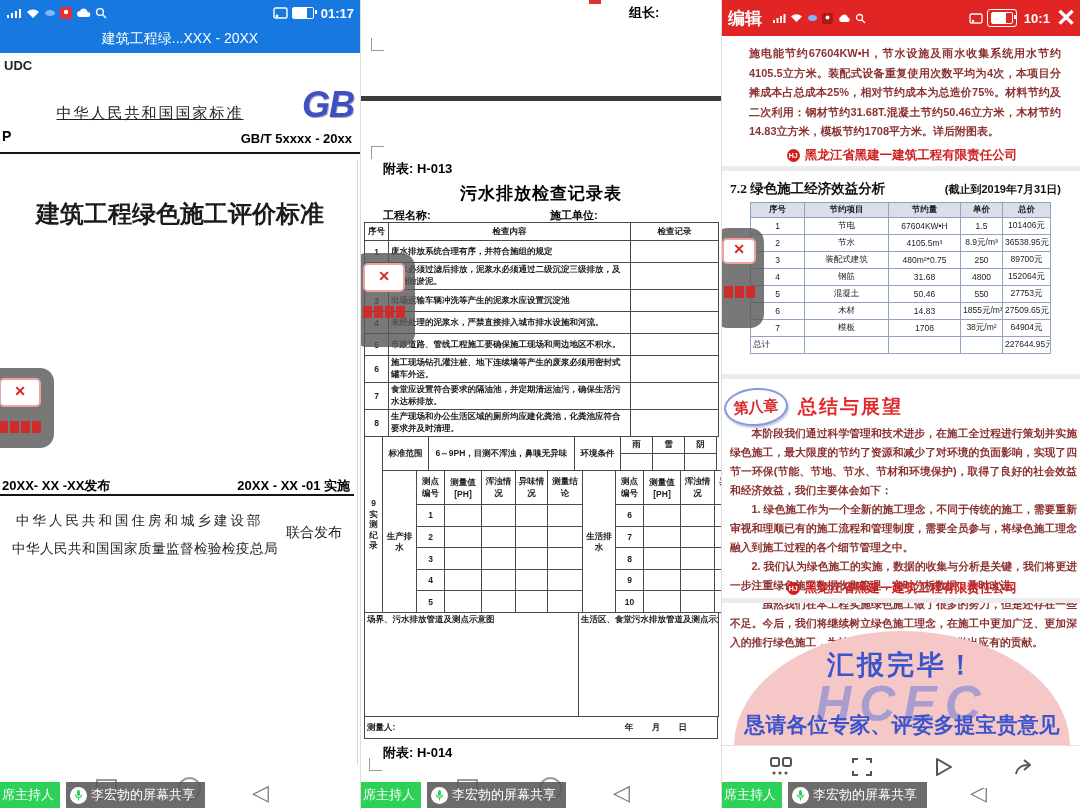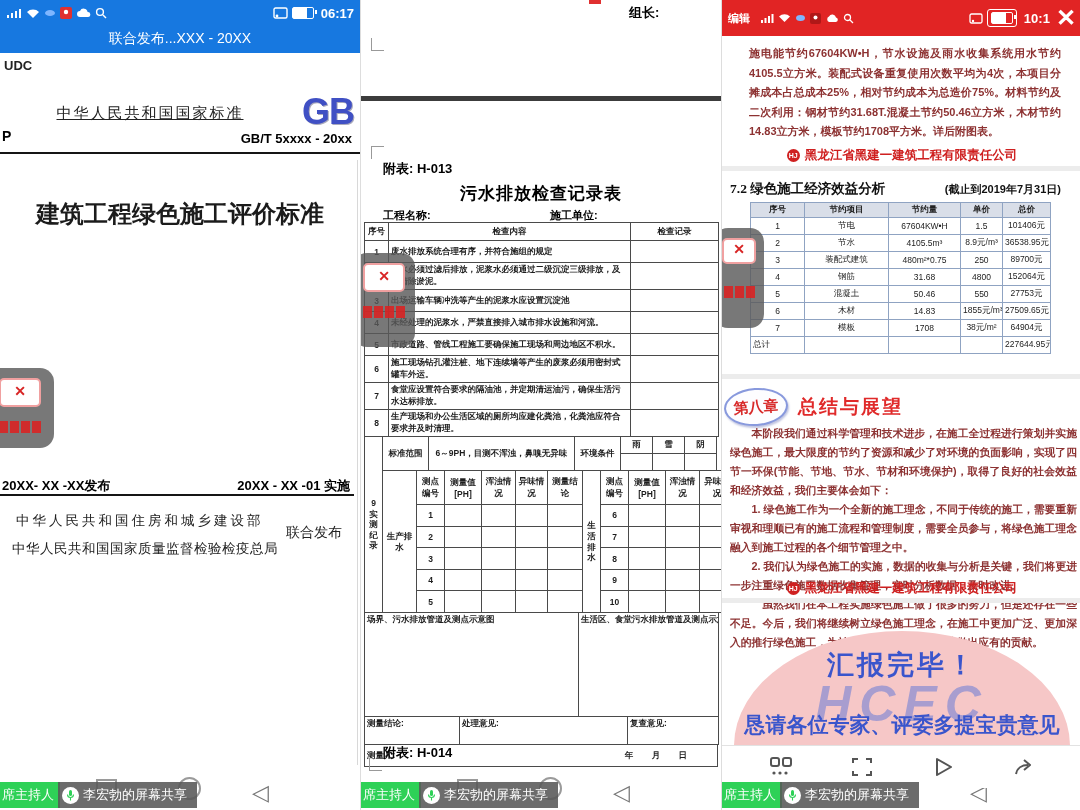--- a/index.html
+++ b/index.html
@@ -9,44 +9,44 @@
   .panel.mid,.panel.right{border-left:1px solid #ddd;}
   .abs{position:absolute;}
 
   
   .statusbar{position:absolute;top:0;left:0;right:0;height:26px;display:flex;align-items:center;color:#fff;padding:0 6px;box-sizing:border-box;gap:4px;}
   .sb-blue{background:#1778e0;}
   .sb-red{background:#e12424;height:36px;}
   .titlebar{position:absolute;top:26px;left:0;right:0;height:27px;background:#1778e0;color:#fff;text-align:center;font-size:14px;line-height:25px;}
   .sb-ico{display:inline-flex;align-items:center;}
   .sb-time{font-size:13px;font-weight:bold;margin-left:3px;}
-  .edit-label{font-size:11px;font-weight:bold;margin-right:6px;}
+  .edit-label{font-size:17px;font-weight:bold;margin-right:6px;}
   .batt{width:20px;height:10px;border:1.5px solid #fff;border-radius:2px;position:relative;background:linear-gradient(90deg,#fff 70%,transparent 70%);}
   .batt:after{content:"";position:absolute;right:-4px;top:2px;width:2px;height:4px;background:#fff;}
   .batt-box{border:1.5px solid #fff;border-radius:3px;padding:2px 3px;display:inline-flex;}
   .big-x{font-size:24px;font-weight:bold;line-height:24px;margin-left:2px;}
 
   
   .fw{position:absolute;background:rgba(90,90,90,.82);border-radius:14px;z-index:30;display:flex;flex-direction:column;align-items:center;padding-top:10px;box-sizing:border-box;}
   .fw-btn{width:38px;height:25px;background:#fff;border:2px solid #f0a0a0;border-radius:5px;color:#d82424;font-weight:bold;font-size:14px;line-height:22px;text-align:center;}
   .fw-bars{display:flex;gap:2px;margin-top:14px;}
   .fw-bars i{display:block;width:9px;height:12px;background:#d82424;opacity:.9;}
 
   
   .navsq{position:absolute;bottom:10px;left:96px;width:17px;height:17px;border:2px solid #9a9a9a;z-index:5;}
   .navci{position:absolute;bottom:10px;left:178px;width:19px;height:19px;border:2px solid #9a9a9a;border-radius:50%;z-index:5;}
   .navtri{position:absolute;bottom:4px;left:252px;font-size:22px;color:#777;z-index:5;}
   .host-badge{position:absolute;bottom:2px;left:0;height:26px;background:#2ed157;color:#fff;font-size:13px;line-height:26px;padding:0 6px 0 2px;z-index:10;}
-  .share-badge{position:absolute;bottom:2px;left:58px;height:26px;background:rgba(88,88,88,.88);color:#fff;font-size:13px;line-height:26px;padding:0 10px 0 4px;display:flex;align-items:center;gap:4px;z-index:10;}
+  .share-badge{position:absolute;bottom:2px;left:66px;height:26px;background:rgba(88,88,88,.88);color:#fff;font-size:13px;line-height:26px;padding:0 10px 0 4px;display:flex;align-items:center;gap:4px;z-index:10;}
   .mic-ci{width:17px;height:17px;background:#fff;border-radius:50%;display:inline-flex;align-items:center;justify-content:center;}
 
   
   .lp-udc{top:58px;left:4px;font-size:13px;font-weight:bold;color:#222;}
   .lp-std{top:104px;left:0;right:60px;text-align:center;font-size:15px;letter-spacing:2px;color:#222;text-decoration:underline;}
-  .lp-gb{top:84px;right:6px;font-size:36px;font-weight:800;color:#4050c4;letter-spacing:-1px;text-shadow:1px 1px 0 #aab;margin-top:7px;}
+  .lp-gb{top:84px;right:6px;font-size:36px;font-weight:800;font-style:italic;color:#4050c4;letter-spacing:-1px;text-shadow:1px 1px 0 #aab;}
   .lp-p{top:128px;left:2px;font-size:14px;font-weight:bold;}
   .lp-no{top:131px;right:8px;font-size:13px;font-weight:bold;}
   .lp-rule1{top:152px;left:0;right:0;height:2px;background:#151515;}
   .lp-title{top:198px;left:0;right:0;text-align:center;font-size:24px;font-weight:bold;color:#1b1b1b;}
   .lp-title-en{top:236px;left:0;right:0;text-align:center;font-size:14.5px;color:#222;}
   .lp-issue{top:477px;left:2px;font-size:13px;font-weight:bold;}
   .lp-impl{top:477px;right:10px;font-size:13px;font-weight:bold;}
   .lp-rule2{top:494px;left:0;right:6px;height:2px;background:#151515;}
   .lp-iss1{top:512px;left:16px;font-size:13.5px;letter-spacing:3px;color:#222;}
   .lp-iss2{top:540px;left:12px;font-size:13.5px;letter-spacing:.5px;color:#222;}
@@ -137,23 +137,23 @@
           </svg>
         </span>
       <span style="flex:1"></span>
       <span class="sb-ico">
           <svg width="15" height="12">
             <rect x="1" y="1" width="13" height="10" rx="1.5" fill="none" stroke="#fff" stroke-width="1.4"></rect>
             <circle cx="4" cy="9" r="1.4" fill="#fff"></circle>
           </svg>
         </span>
       <span class="batt"></span>
-      <span class="sb-time">06:17</span>
-    </div>
-    <div class="titlebar">联合发布...XXX - 20XX</div>
+      <span class="sb-time">01:17</span>
+    </div>
+    <div class="titlebar">建筑工程绿...XXX - 20XX</div>
 
     <div class="abs lp-udc">UDC</div>
     <div class="abs lp-std">中华人民共和国国家标准</div>
     <div class="abs lp-gb">GB</div>
     <div class="abs lp-p">P</div>
     <div class="abs lp-no">GB/T 5xxxx - 20xx</div>
     <div class="abs lp-rule1"></div>
     <div class="abs lp-title">建筑工程绿色施工评价标准</div>
 
     <div class="fw" style="left:-14px;top:368px;width:68px;height:80px;">
@@ -365,21 +365,21 @@
 
                   <tr style="height:17px;">
                     <td class="cnum">5</td>
                     <td></td>
                     <td></td>
                     <td></td>
                     <td></td>
                   </tr>
                 </tbody>
             </table>
-            <table class="ftable" style="width:19px;margin-left:-1px;">
+            <table class="ftable" style="width:34px;margin-left:-1px;">
                 <tbody>
                   <tr style="height:142px;">
                     <td class="vert">生活排水</td>
                   </tr>
                 </tbody>
               </table>
             <table class="ftable" style="width:134px;margin-left:-1px;">
               <colgroup>
                   <col style="width:28px">
                   <col style="width:37px">
@@ -442,34 +442,20 @@
             <col style="width:140px">
           </colgroup>
         <tbody>
             <tr style="height:104px;">
           <td>场界、污水排放管道及测点示意图</td>
           <td>生活区、食堂污水排放管道及测点示意图</td>
         </tr>
       </tbody>
         </table>
       <table class="ftable noborder-collapse" style="width:354px;">
-        <colgroup>
-            <col style="width:95px">
-            <col style="width:168px">
-            <col style="width:91px">
-          </colgroup>
-        <tbody>
-            <tr style="height:28px;">
-          <td style="vertical-align:top;">测量结论:</td>
-          <td style="vertical-align:top;">处理意见:</td>
-          <td style="vertical-align:top;">复查意见:</td>
-        </tr>
-      </tbody>
-        </table>
-      <table class="ftable noborder-collapse" style="width:354px;">
         <tbody>
             <tr style="height:22px;margin-left:12px;">
           <td>
             <span>测量人:</span>
             <span style="float:right;margin-right:28px;word-spacing:16px;">年  月  日</span>
           </td>
         </tr>
       </tbody>
         </table>
     </div>

